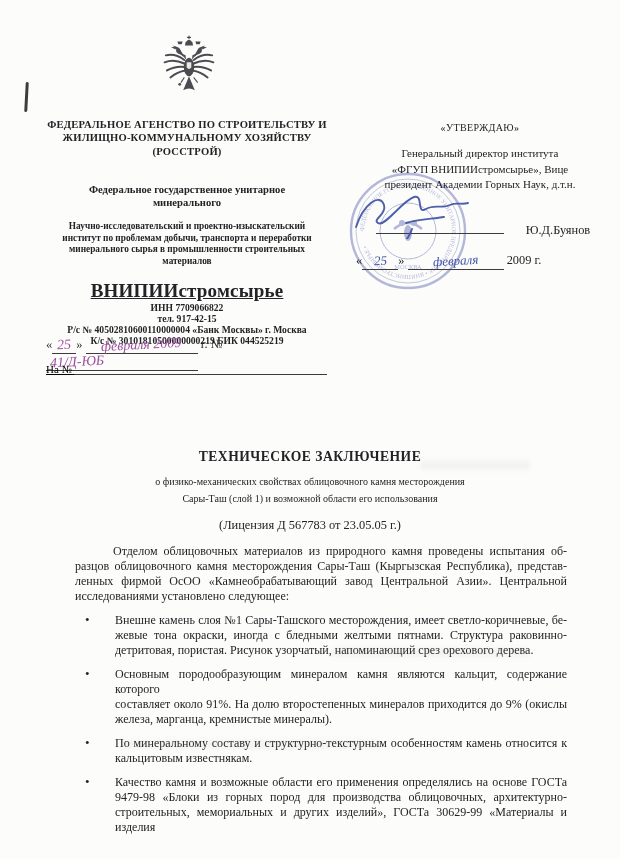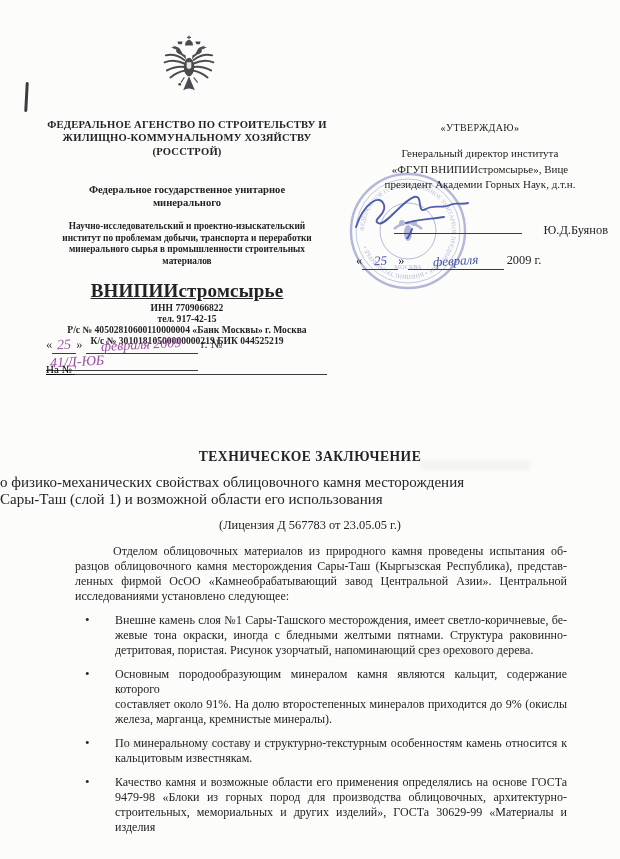--- a/index.html
+++ b/index.html
@@ -29,31 +29,31 @@
   .u-day{width:24px;} .u-my{width:112px;} .u-num{width:148px; text-align:left; padding-left:4px;}
   .u-na{width:252px;}
   .u-aday{width:36px;} .u-amonth{width:96px;}
   .hw{display:inline-block; font-style:italic; transform:rotate(-3deg); position:relative; top:-1px;}
   .hw-p{color:#9c4fa0; font-size:14px;}
   .hw-b{color:#4152a6; font-size:13px;}
   
   .right-col{position:absolute; left:352px; top:122px; width:256px; text-align:center;}
   .approve-word{font-size:10px; letter-spacing:.4px;}
   .dir{margin-top:13px; font-size:11px; line-height:15.5px;}
-  .sig-row{position:relative; margin-top:16px; height:36px; text-align:right; padding-left:6px;}
+  .sig-row{position:relative; margin-top:16px; height:36px; text-align:center; padding-left:6px;}
   .sigline{display:inline-block; width:128px; border-bottom:1px solid #3c3c40; height:24px;}
   .signer{font-size:12.4px; margin-left:22px;}
   .signature{position:absolute; left:-2px; top:-22px; width:150px; height:52px;}
   .adate{margin-top:8px; font-size:12.4px; text-align:left; padding-left:4px;}
   .stamp{position:absolute; left:348px; top:171px; width:120px; height:120px; opacity:.5;}
   
   .title{position:absolute; left:0; top:449px; width:620px; text-align:center;
     font-weight:bold; font-size:13.6px; letter-spacing:.5px;}
-  .subtitle{position:absolute; left:0; top:474px; width:620px; text-align:left;
-    font-size:15px; line-height:16.5px;}
+  .subtitle{position:absolute; left:0; top:474px; width:620px; text-align:center;
+    font-size:10px; line-height:16.5px;}
   .license{position:absolute; left:0; top:518px; width:620px; text-align:center; font-size:12.4px;}
   
   .body{position:absolute; left:75px; top:544px; width:492px; font-size:12px;}
   .bline{line-height:15px; text-align:justify; text-align-last:justify;}
   .bline.end{text-align-last:left;}
   .bline.ind{text-indent:38px;}
   .bullet{position:relative; margin-top:9px; padding-left:40px;}
   .bullet .mark{position:absolute; left:10px; top:-1px; font-size:13px;}
   
   .smudge{position:absolute; background:rgba(125,135,115,.07); filter:blur(2px); border-radius:3px;}

